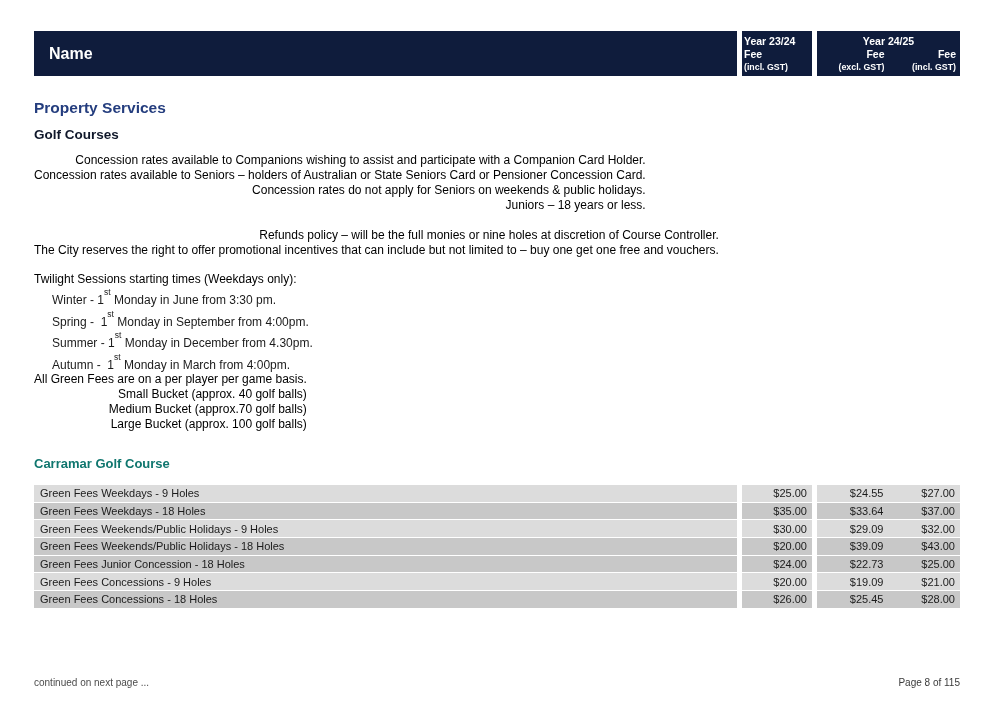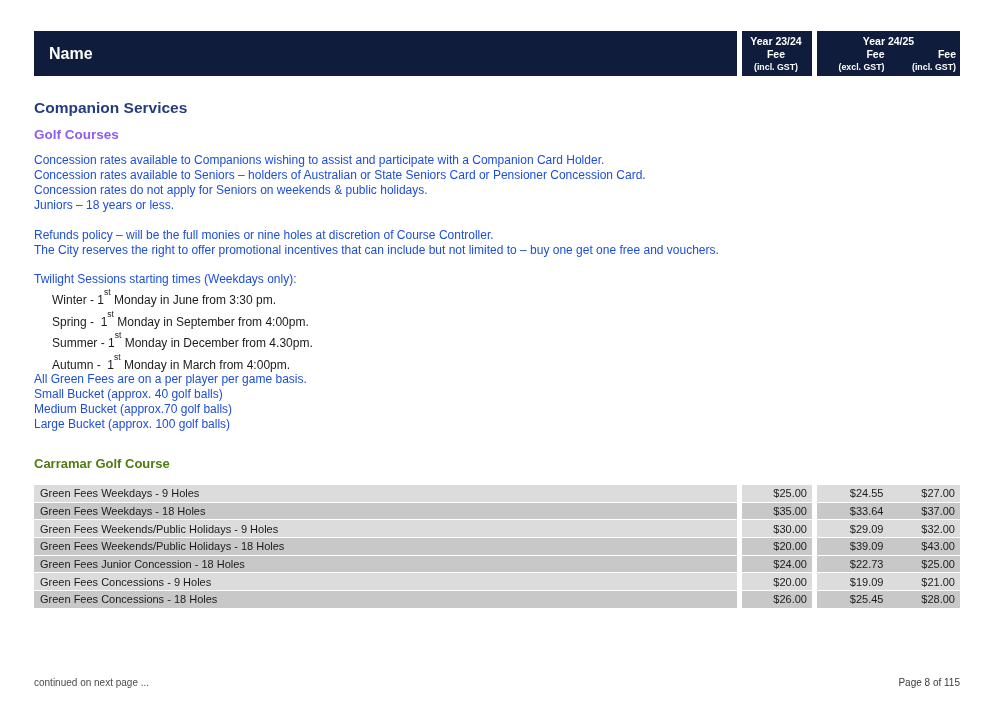--- a/index.html
+++ b/index.html
@@ -9,34 +9,34 @@
     font-family:"Liberation Sans", sans-serif; color:#1b1b1b; overflow:hidden;
   }
 
   
   .fee-header {
     position:absolute; left:34px; top:31px; width:926px; height:45px;
     display:flex; gap:5px;
   }
   .hdr-cell { background:#0f1c3c; color:#ffffff; font-weight:bold; }
   .hdr-name { width:703px; display:flex; align-items:center; padding-left:15px; font-size:16px; }
-  .hdr-2324 { width:70px; padding:4px 4px 0 2px; text-align:center; font-size:10.5px; line-height:13px; }
+  .hdr-2324 { width:70px; padding:4px 4px 0 2px; text-align:left; font-size:10.5px; line-height:13px; }
   .hdr-2425 { width:143px; padding-top:4px; font-size:10.5px; line-height:13px; }
   .hdr-year-center { text-align:center; }
   .hdr-subrow { display:flex; }
   .hdr-subcol { width:71.5px; text-align:right; padding-right:4px; }
   .hdr-gst { font-size:8.8px; }
 
   
   .h-section { position:absolute; left:34px; top:99px; font-size:15.5px; font-weight:bold; color:#243d7e; }
-  .h-sub     { position:absolute; left:34px; top:127px; font-size:13.5px; font-weight:bold; color:#8b5cf6; }
-  .h-table   { position:absolute; left:34px; top:456px; font-size:13px;   font-weight:bold; color:#4d7c0f; }
+  .h-sub     { position:absolute; left:34px; top:127px; font-size:13.5px; font-weight:bold; color:#0f172a; }
+  .h-table   { position:absolute; left:34px; top:456px; font-size:13px;   font-weight:bold; color:#0f766e; }
 
   
-  .para { position:absolute; left:34px; font-size:12px; line-height:15px; color:#1d4ed8; }
+  .para { position:absolute; left:34px; font-size:12px; line-height:15px; color:#000000;text-align:right; }
   .para div { white-space:pre-wrap; }
   .p1 { top:153px; }
   .p2 { top:228px; }
   .tw-intro { top:272px; }
   .tw-lines { position:absolute; left:52px; top:288px; font-size:12px; line-height:17.5px; }
   .tw-lines .twl { white-space:pre-wrap; }
   .tw-lines sup { font-size:8.5px; position:relative; top:-4px; }
   .p3 { top:372px; }
 
   
@@ -73,21 +73,21 @@
         <div class="hdr-subcol">Fee</div>
         <div class="hdr-subcol">Fee</div>
       </div>
       <div class="hdr-subrow">
         <div class="hdr-subcol hdr-gst">(excl. GST)</div>
         <div class="hdr-subcol hdr-gst">(incl. GST)</div>
       </div>
     </div>
   </div>
 
-  <div class="h-section">Companion Services</div>
+  <div class="h-section">Property Services</div>
   <div class="h-sub">Golf Courses</div>
 
   <div class="para p1">
     <div>Concession rates available to Companions wishing to assist and participate with a Companion Card Holder.</div>
     <div>Concession rates available to Seniors – holders of Australian or State Seniors Card or Pensioner Concession Card.</div>
     <div>Concession rates do not apply for Seniors on weekends &amp; public holidays.</div>
     <div>Juniors – 18 years or less.</div>
   </div>
 
   <div class="para p2">

